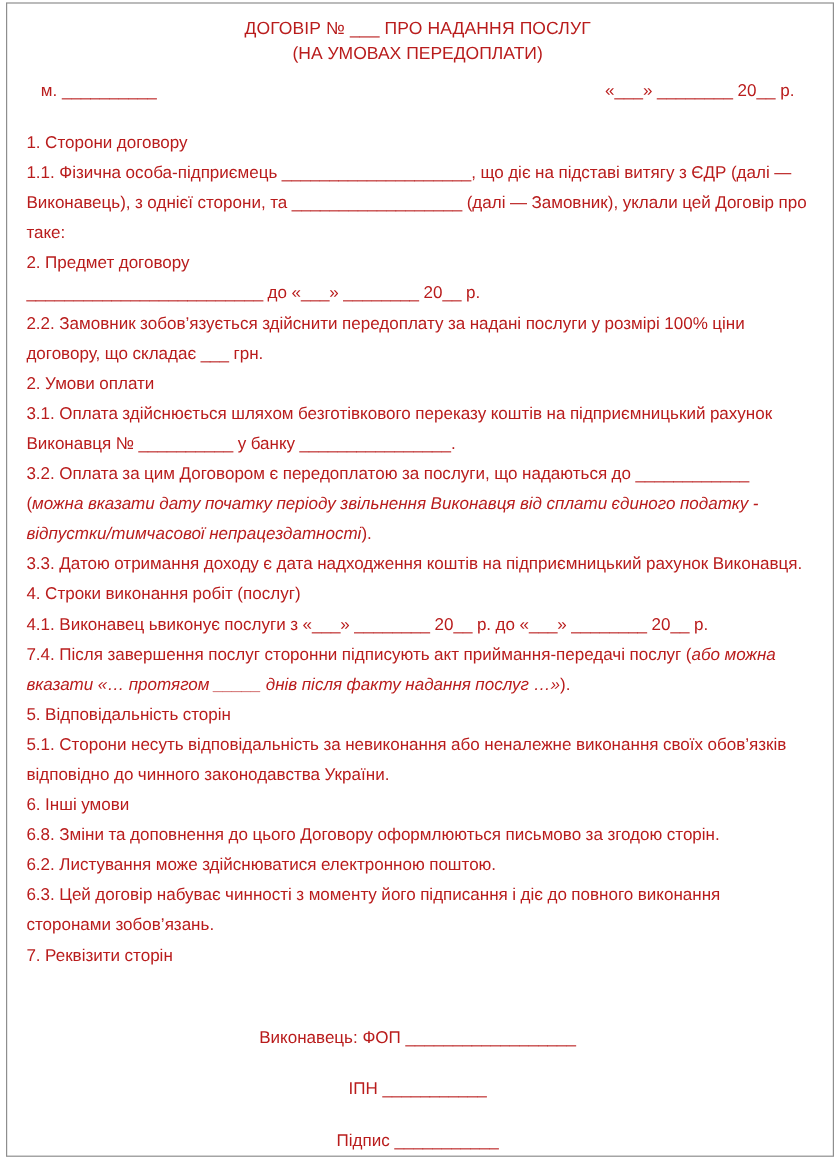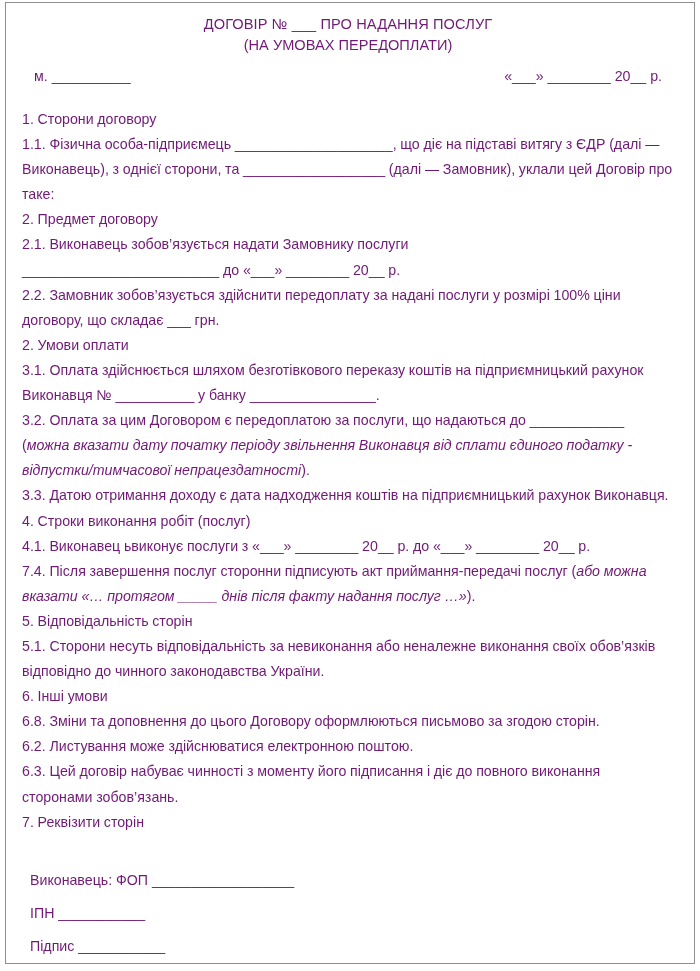--- a/index.html
+++ b/index.html
@@ -7,21 +7,21 @@
     padding: 0;
     background: #ffffff;
   }
   .page {
     position: relative;
     width: 700px;
     height: 971px;
     box-sizing: border-box;
     background: #ffffff;
     font-family: "Liberation Sans", sans-serif;
-    color: #701a75;
+    color: #b91c1c;
     overflow: hidden;
   }
   .page-border {
     position: absolute;
     left: 5px;
     top: 2px;
     right: 5px;
     bottom: 7px;
     border: 1px solid #8e8e8e;
     pointer-events: none;
@@ -75,22 +75,23 @@
     font-style: italic;
   }
   .spacer-line {
     height: 25.1px;
   }
   .sig-block {
     font-size: 14.2px;
     line-height: 25.1px;
   }
   .sig-line {
-    margin: 8px;
+    margin: 18px;
     white-space: pre;
+    text-align: center;
   }
 </style>
 </head>
 <body>
 
 <div class="page">
   <div class="page-border"></div>
 
   <div class="content">
 
@@ -101,21 +102,20 @@
       <span>м. __________</span>
       <span>«___» ________ 20__ р.</span>
     </div>
 
     <div class="body-block">
 
       <p class="para">1. Сторони договору</p>
       <p class="para">1.1. Фізична особа-підприємець ____________________, що діє на підставі витягу з ЄДР (далі — Виконавець), з однієї сторони, та __________________ (далі — Замовник), уклали цей Договір про таке:</p>
 
       <p class="para">2. Предмет договору</p>
-      <p class="para">2.1. Виконавець зобов’язується надати Замовнику послуги</p>
       <p class="para">_________________________ до «___» ________ 20__ р.</p>
       <p class="para">2.2. Замовник зобов’язується здійснити передоплату за надані послуги у розмірі 100% ціни договору, що складає ___ грн.</p>
 
       <p class="para">2. Умови оплати</p>
       <p class="para">3.1. Оплата здійснюється шляхом безготівкового переказу коштів на підприємницький рахунок Виконавця № __________ у банку ________________.</p>
       <p class="para"><span>3.2. Оплата за цим Договором є передоплатою за послуги, що надаються до ____________ (</span><span class="it">можна вказати дату початку періоду звільнення Виконавця від сплати єдиного податку - відпустки/тимчасової непрацездатності</span><span>).</span></p>
       <p class="para">3.3. Датою отримання доходу є дата надходження коштів на підприємницький рахунок Виконавця.</p>
 
       <p class="para">4. Строки виконання робіт (послуг)</p>
       <p class="para">4.1. Виконавец ьвиконує послуги з «___» ________ 20__ р. до «___» ________ 20__ р.</p>

